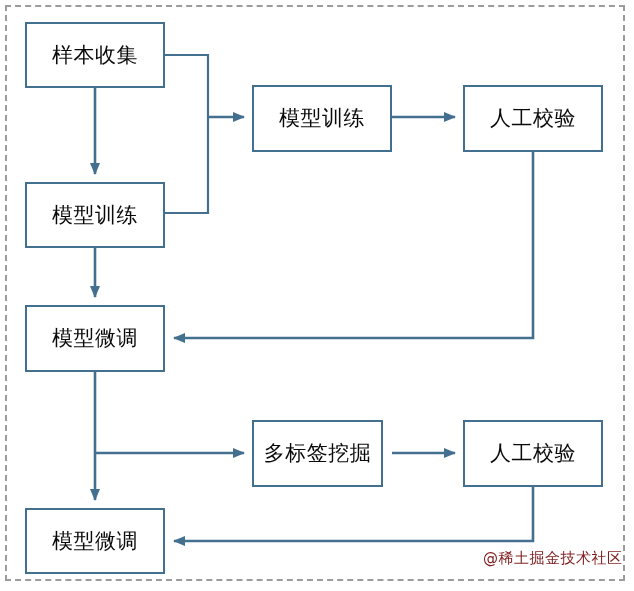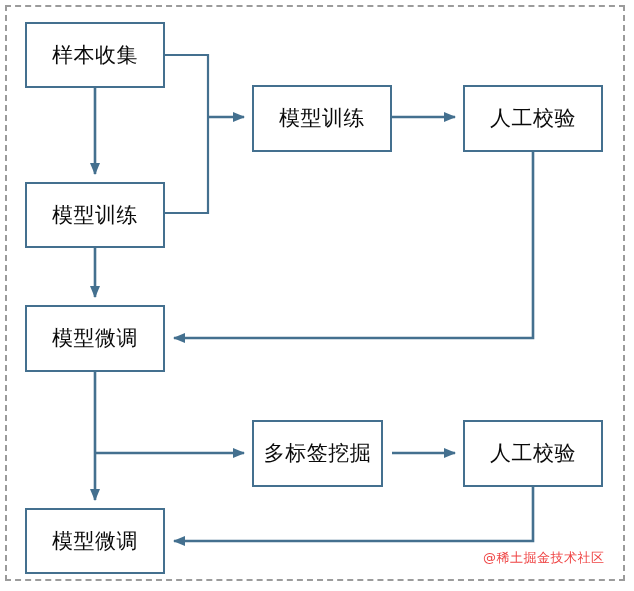--- a/index.html
+++ b/index.html
@@ -49,22 +49,22 @@
     line-height: 1;
     color: #0a0a0a;
     letter-spacing: 0.5px;
     white-space: nowrap;
     font-family: "DejaVu Sans", "Liberation Sans", sans-serif;
   }
   #watermark {
     position: absolute;
     left: 483px;
     top: 549px;
-    font-size: 13px;
-    color: #ef4444;
+    font-size: 15px;
+    color: #7f1d1d;
     letter-spacing: 0.5px;
     white-space: nowrap;
     font-family: "DejaVu Sans", "Liberation Sans", sans-serif;
   }
 </style>
 </head>
 <body>
 
 <div id="canvas">
 

